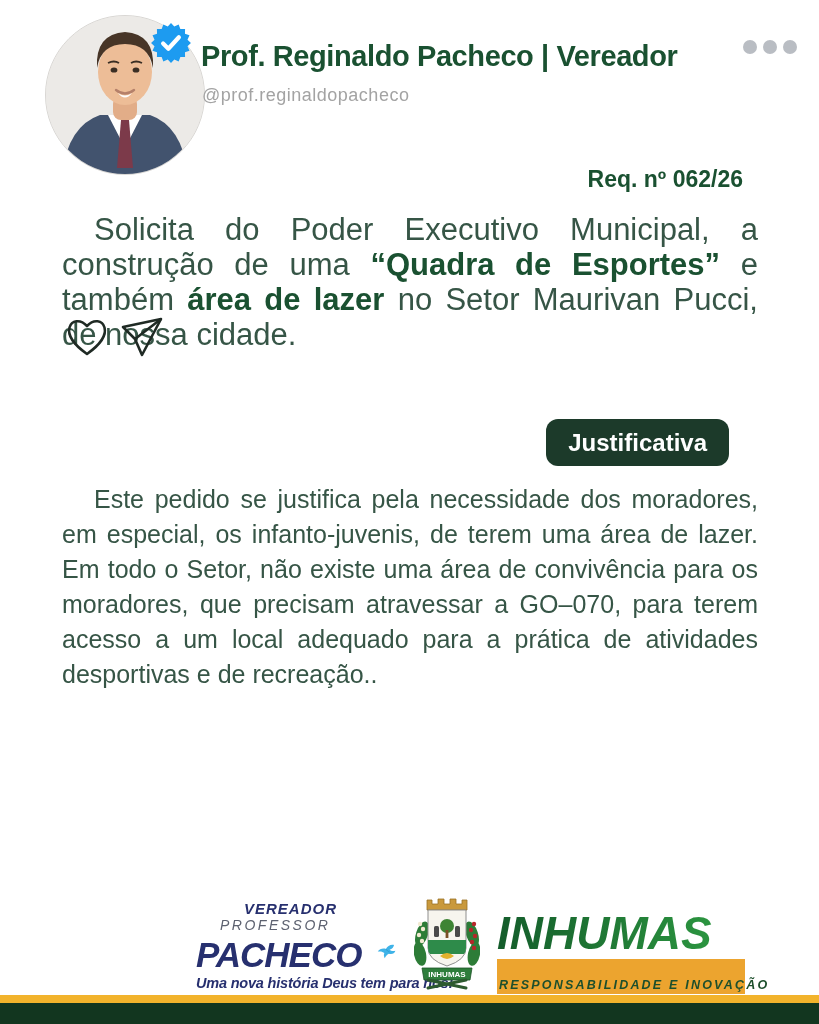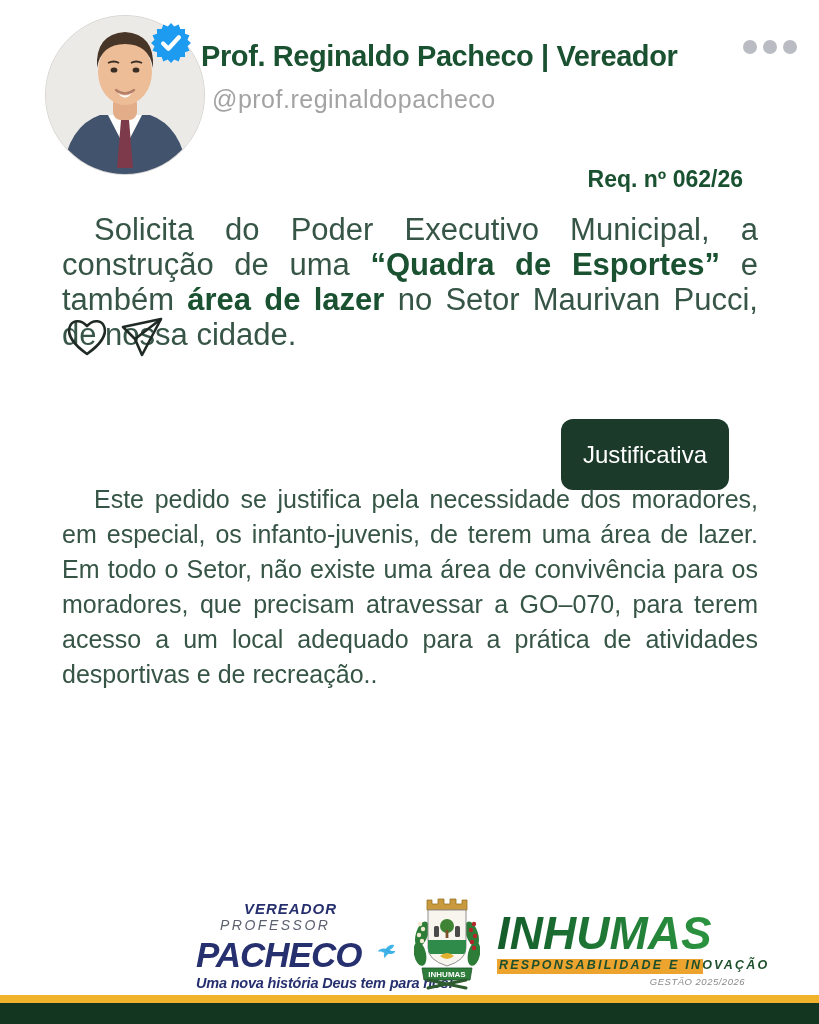--- a/index.html
+++ b/index.html
@@ -21,22 +21,22 @@
     position:absolute;left:150px;top:22px;
     width:42px;height:42px;
   }
   .display-name{
     position:absolute;left:201px;top:40px;
     font-size:29px;font-weight:bold;letter-spacing:-0.4px;
     color:var(--accent_green,#1a5131);
     white-space:nowrap;
   }
   .handle{
-    position:absolute;left:212px;top:85px;
-    font-size:25px;color:var(--handle_gray,#a3a3a3);
+    position:absolute;left:202px;top:85px;
+    font-size:18px;color:var(--handle_gray,#a3a3a3);
     letter-spacing:0.5px;
   }
   .menu-dots{
     position:absolute;right:22px;top:40px;
     display:flex;gap:6px;cursor:pointer;
   }
   .menu-dots span{
     width:14px;height:14px;border-radius:50%;
     background:var(--dots_gray,#b9bdc3);
   }
@@ -54,23 +54,23 @@
     text-indent:32px;
   }
   .request-text b{color:var(--accent_green,#1d4a34);}
   .action-icons{
     position:absolute;left:64px;top:316px;
     display:flex;gap:10px;align-items:center;
   }
   .action-icons .act{cursor:pointer;display:block;background:none;border:none;padding:0;}
   .justificativa-badge{
     position:absolute;right:90px;top:419px;
-    height:39px;padding:16px 22px;border-radius:12px;
+    height:39px;padding:4px 22px;border-radius:12px;
     background:var(--badge_green,#1c3a2a);
-    color:#ffffff;font-size:24px;font-weight:normal;
+    color:#ffffff;font-size:24px;font-weight:bold;
     display:flex;align-items:center;justify-content:center;
   }
   .justification-text{
     position:absolute;left:62px;top:482px;width:696px;
     margin:0;font-size:25px;line-height:35px;
     color:var(--body_green,#365546);
     text-align:justify;text-align-last:left;
     text-indent:32px;
   }
   
@@ -94,21 +94,21 @@
     font-size:46px;font-weight:bold;letter-spacing:0px;margin-top:2px;
     color:var(--inhumas_green,#1f7a36);
     background:linear-gradient(90deg,#145c2b,#2f9e43);
     -webkit-background-clip:text;background-clip:text;
     -webkit-text-fill-color:transparent;
   }
   .right-logo .ribbon{
     margin-top:3px;background:var(--ribbon_yellow,#eca42f);
     color:#1d4f2c;font-weight:bold;font-size:12.5px;
     letter-spacing:2.2px;text-align:center;
-    padding:0 2px 2px 2px;width:206px;box-sizing:border-box;
+    padding:20px 2px 2px 2px;width:248px;box-sizing:border-box;
     white-space:nowrap;
   }
   .right-logo .term{
     font-size:9.5px;color:#8a8a8a;text-align:right;margin-top:3px;
     letter-spacing:0.5px;width:248px;
   }
   
   .stripe-yellow{
     position:absolute;left:0;bottom:21px;width:100%;height:8px;
     background:var(--bar_yellow,#f2b32c);

